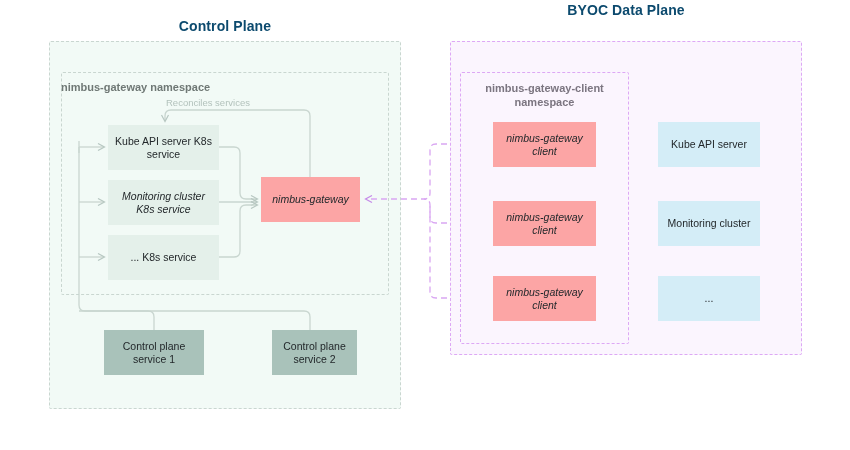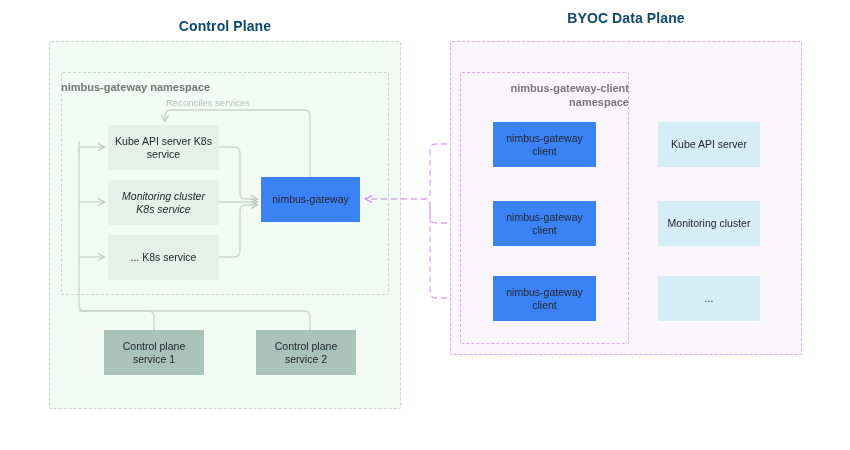--- a/index.html
+++ b/index.html
@@ -29,46 +29,46 @@
     border:1.4px dashed #dda8f5;background:#fbf5fe;border-radius:2px;
   }
   .inner-dp{
     border:1.4px dashed #dda8f5;background:transparent;border-radius:2px;
   }
   .ns-label{
     font-size:11px;font-weight:bold;color:#6f7875;
     line-height:14px;
   }
   .ns-label-dp{
-    font-size:11px;font-weight:bold;color:#7b7580;text-align:right;
+    font-size:11px;font-weight:bold;color:#7b7580;text-align:center;
     line-height:14px;
   }
 
   
   .node{
     display:flex;align-items:center;justify-content:center;text-align:center;
     font-size:10.5px;line-height:13px;color:#23282b;padding:20px 6px;
   }
   .node-green{background:#e4f0ea;}
-  .node-purple{background:#3b82f6;}
+  .node-purple{background:#fca5a5;font-style:italic;}
   .node-sage{background:#a9c2ba;}
   .node-blue{background:#d4edf7;}
 
   .edge-label{
     font-size:9.5px;color:#b3c2bc;white-space:nowrap;
   }
   svg{position:absolute;left:0;top:0;overflow:visible;}
 </style>
 </head>
 <body>
 
 <div id="canvas">
 
   <div class="abs plane-title" style="left:49px;top:18px;width:352px;">Control Plane</div>
-  <div class="abs plane-title" style="left:450px;top:10px;width:352px;">BYOC Data Plane</div>
+  <div class="abs plane-title" style="left:450px;top:2px;width:352px;">BYOC Data Plane</div>
 
   <div class="abs outer-cp" style="left:49px;top:41px;width:352px;height:368px;"></div>
   <div class="abs inner-cp" style="left:61px;top:72px;width:328px;height:223px;"></div>
   <div class="abs ns-label" style="left:61px;top:80px;width:328px;">nimbus-gateway namespace</div>
 
   <svg width="850" height="450">
     <defs>
       <marker id="ahG" markerWidth="9" markerHeight="9" refX="7" refY="4.5" orient="auto" markerUnits="userSpaceOnUse">
         <path d="M1,1 L7.5,4.5 L1,8" fill="none" stroke="#b7c7c1" stroke-width="1.2"></path>
       </marker>
@@ -101,21 +101,21 @@
 
   <div class="abs edge-label" style="left:166px;top:97px;width:140px;">Reconciles services</div>
 
   <div class="abs node node-green" style="left:108px;top:125px;width:111px;height:45px;">Kube API server K8s service</div>
   <div class="abs node node-green" style="left:108px;top:180px;width:111px;height:45px;font-style:italic;">Monitoring cluster K8s service</div>
   <div class="abs node node-green" style="left:108px;top:235px;width:111px;height:45px;">... K8s service</div>
 
   <div class="abs node node-purple" style="left:261px;top:177px;width:99px;height:45px;">nimbus-gateway</div>
 
   <div class="abs node node-sage" style="left:104px;top:330px;width:100px;height:45px;">Control plane service 1</div>
-  <div class="abs node node-sage" style="left:256px;top:330px;width:100px;height:45px;">Control plane service 2</div>
+  <div class="abs node node-sage" style="left:272px;top:330px;width:85px;height:45px;">Control plane service 2</div>
 
   <div class="abs outer-dp" style="left:450px;top:41px;width:352px;height:314px;"></div>
   <div class="abs inner-dp" style="left:460px;top:72px;width:169px;height:272px;"></div>
   <div class="abs ns-label-dp" style="left:460px;top:81px;width:169px;">nimbus-gateway-client</div>
   <div class="abs ns-label-dp" style="left:460px;top:95px;width:169px;">namespace</div>
 
   <div class="abs node node-purple" style="left:493px;top:122px;width:103px;height:45px;">nimbus-gateway client</div>
   <div class="abs node node-purple" style="left:493px;top:201px;width:103px;height:45px;">nimbus-gateway client</div>
   <div class="abs node node-purple" style="left:493px;top:276px;width:103px;height:45px;">nimbus-gateway client</div>
 

